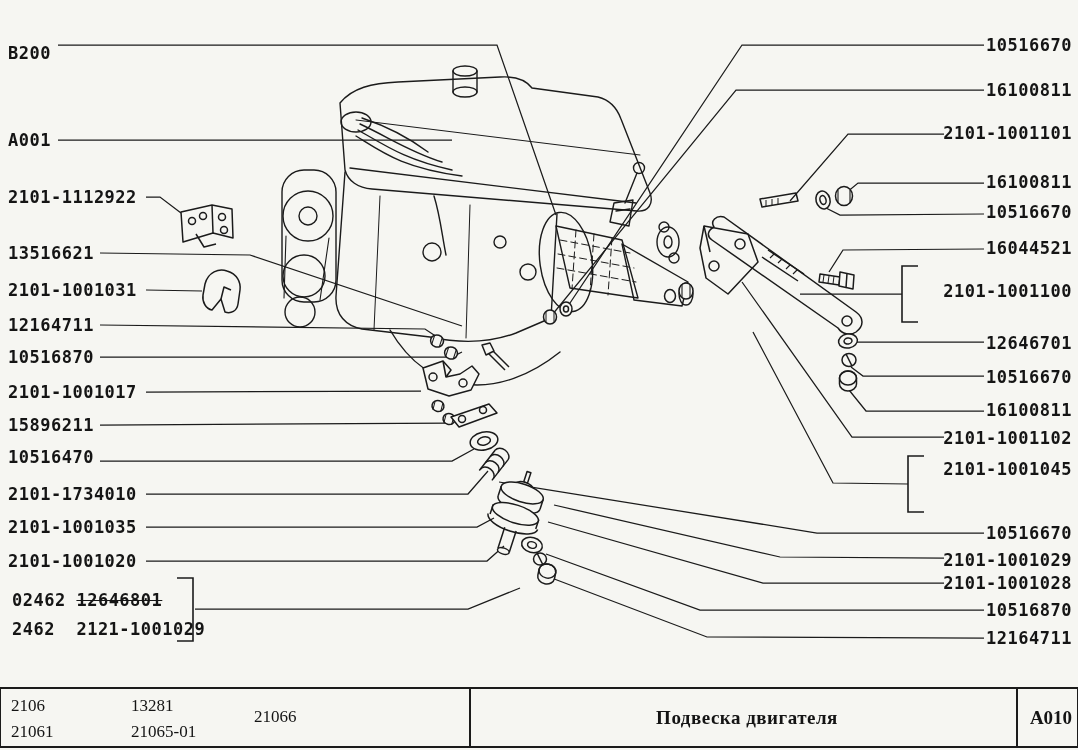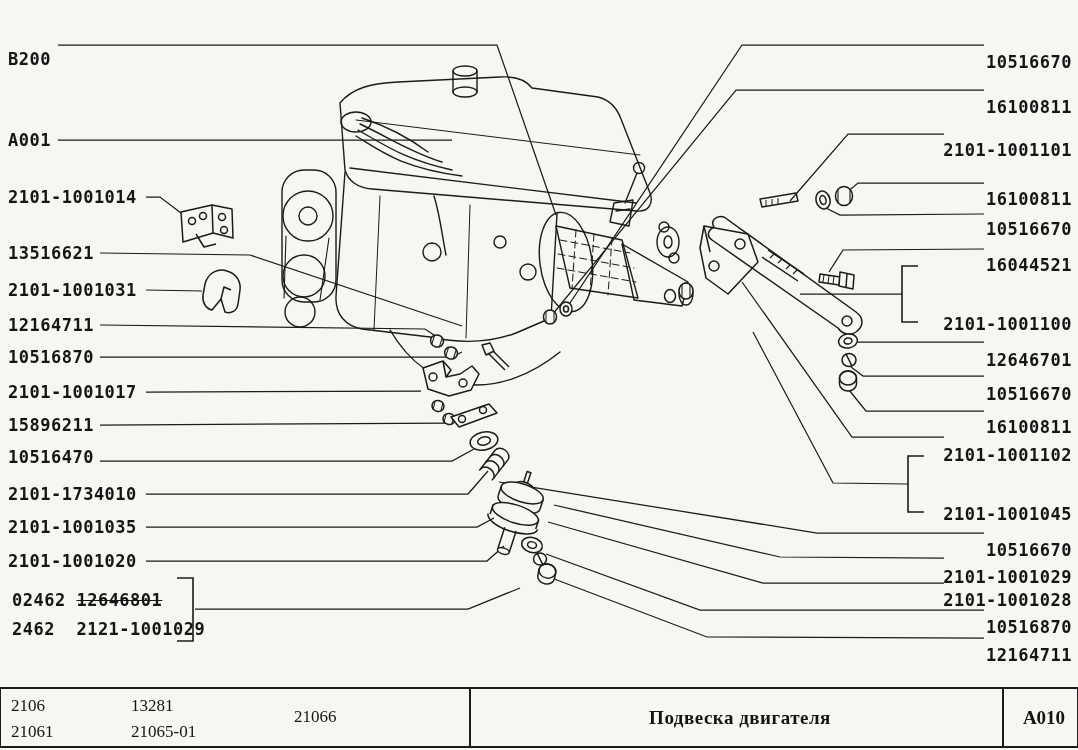--- a/index.html
+++ b/index.html
@@ -7,38 +7,38 @@
     position:relative;width:1078px;height:750px;margin:0 auto;
     background:#f6f6f2;overflow:hidden;
     font-family:"DejaVu Sans Mono", monospace;
   }
   svg.art{position:absolute;left:0;top:0;}
   .lbl{
     position:absolute;
     font:bold 17px/22px "DejaVu Sans Mono", monospace;
     letter-spacing:.5px;color:#151515;white-space:pre;
   }
-  .lbl.right{right:6px;text-align:right;margin-top:17px;}
+  .lbl.right{right:6px;text-align:right;}
   .lbl .strike{text-decoration:line-through;}
   .warn-mark{margin-right:12px;}
   .footer{
     position:absolute;left:0;top:687px;width:1078px;height:61px;
     border-top:2px solid #1b1b1b;border-bottom:2px solid #1b1b1b;
     border-left:1px solid #1b1b1b;border-right:1px solid #1b1b1b;
     box-sizing:border-box;display:flex;
     font-family:"Liberation Serif", serif;color:#141414;
   }
   .cell{box-sizing:border-box;height:100%;padding-left:7px;}
   .cell.models{width:470px;border-right:2px solid #1b1b1b;display:flex;padding:4px 0 12px 10px;}
   .mcol{width:120px;font-size:17px;line-height:26px;}
   .mcol.c2{width:125px}.mcol.c3{width:123px}
-  .mcol.single{display:flex;align-items:center;height:48px;margin-left:40px;}
+  .mcol.single{display:flex;align-items:center;height:48px;}
   .cell.title{flex:1;border-right:2px solid #1b1b1b;display:flex;align-items:center;justify-content:center;
     font-weight:bold;font-size:19px;letter-spacing:.5px;}
-  .cell.code{width:73px;display:flex;align-items:center;justify-content:center;font-weight:bold;font-size:19px;}
+  .cell.code{width:59px;display:flex;align-items:center;justify-content:center;font-weight:bold;font-size:19px;}
 </style>
 </head>
 <body>
 
 <div class="page">
 
   <svg class="art" width="1078" height="750" viewBox="0 0 1078 750">
 
     <g stroke="#1b1b1b" stroke-width="1.4" fill="none" stroke-linejoin="round" stroke-linecap="round">
 
@@ -259,48 +259,48 @@
         <ellipse cx="848" cy="341" rx="9.5" ry="7"></ellipse>
         <ellipse cx="848" cy="341" rx="4" ry="3" fill="none"></ellipse>
       </g>
       <ellipse cx="849" cy="360" rx="7" ry="6.5"></ellipse>
       <path d="M846,354 L852,366" fill="none"></path>
       <path d="M839.5,378 A8.5,7 0 1 1 856.5,378 L856.5,384 A8.5,7 0 0 1 839.5,384 Z"></path>
       <ellipse cx="848" cy="378" rx="8.5" ry="7" fill="none"></ellipse>
     </g>
   </svg>
 
-  <div class="lbl" style="left:8px;top:48px"><span>B200</span></div>
+  <div class="lbl" style="left:8px;top:42px"><span>B200</span></div>
   <div class="lbl" style="left:8px;top:129px"><span>A001</span></div>
-  <div class="lbl" style="left:8px;top:186px"><span>2101-1001014</span></div>
+  <div class="lbl" style="left:8px;top:186px"><span>2101-1112922</span></div>
   <div class="lbl" style="left:8px;top:242px"><span>13516621</span></div>
   <div class="lbl" style="left:8px;top:279px"><span>2101-1001031</span></div>
   <div class="lbl" style="left:8px;top:314px"><span>12164711</span></div>
   <div class="lbl" style="left:8px;top:346px"><span>10516870</span></div>
   <div class="lbl" style="left:8px;top:381px"><span>2101-1001017</span></div>
   <div class="lbl" style="left:8px;top:414px"><span>15896211</span></div>
   <div class="lbl" style="left:8px;top:446px"><span>10516470</span></div>
   <div class="lbl" style="left:8px;top:483px"><span>2101-1734010</span></div>
   <div class="lbl" style="left:8px;top:516px"><span>2101-1001035</span></div>
   <div class="lbl" style="left:8px;top:550px"><span>2101-1001020</span></div>
   <div class="lbl" style="left:12px;top:589px"><span>02462 </span><span class="strike">12646801</span></div>
   <div class="lbl" style="left:12px;top:618px"><span>2462  2121-1001029</span></div>
 
   <div class="lbl right" style="top:34px"><span>10516670</span></div>
   <div class="lbl right" style="top:79px"><span>16100811</span></div>
   <div class="lbl right" style="top:122px"><span>2101-1001101</span></div>
   <div class="lbl right" style="top:171px"><span>16100811</span></div>
   <div class="lbl right" style="top:201px"><span>10516670</span></div>
   <div class="lbl right" style="top:237px"><span>16044521</span></div>
-  <div class="lbl right" style="top:296px"><span>2101-1001100</span></div>
+  <div class="lbl right" style="top:280px"><span>2101-1001100</span></div>
   <div class="lbl right" style="top:332px"><span>12646701</span></div>
   <div class="lbl right" style="top:366px"><span>10516670</span></div>
   <div class="lbl right" style="top:399px"><span>16100811</span></div>
   <div class="lbl right" style="top:427px"><span>2101-1001102</span></div>
-  <div class="lbl right" style="top:486px"><span>2101-1001045</span></div>
+  <div class="lbl right" style="top:458px"><span>2101-1001045</span></div>
   <div class="lbl right" style="top:522px"><span>10516670</span></div>
   <div class="lbl right" style="top:549px"><span>2101-1001029</span></div>
   <div class="lbl right" style="top:572px"><span>2101-1001028</span></div>
   <div class="lbl right" style="top:599px"><span>10516870</span></div>
   <div class="lbl right" style="top:627px"><span>12164711</span></div>
 
   <div class="footer">
     <div class="cell models">
       <div class="mcol">
         <div>2106</div>

